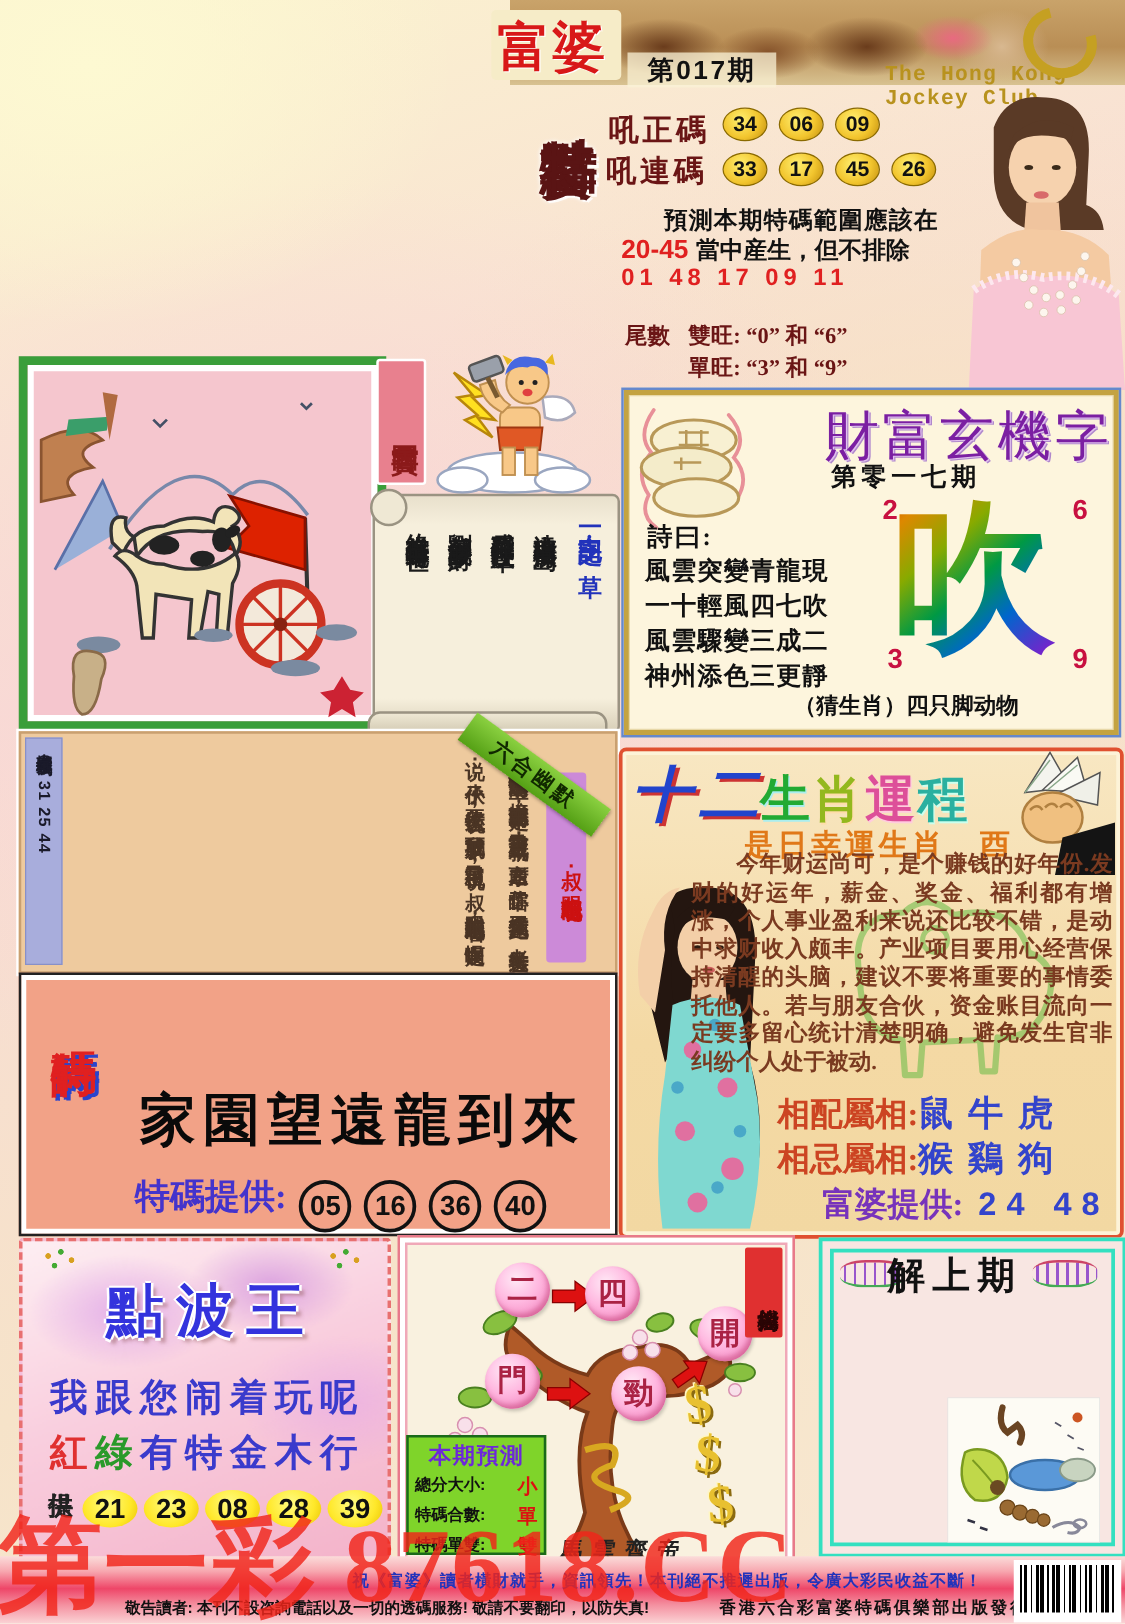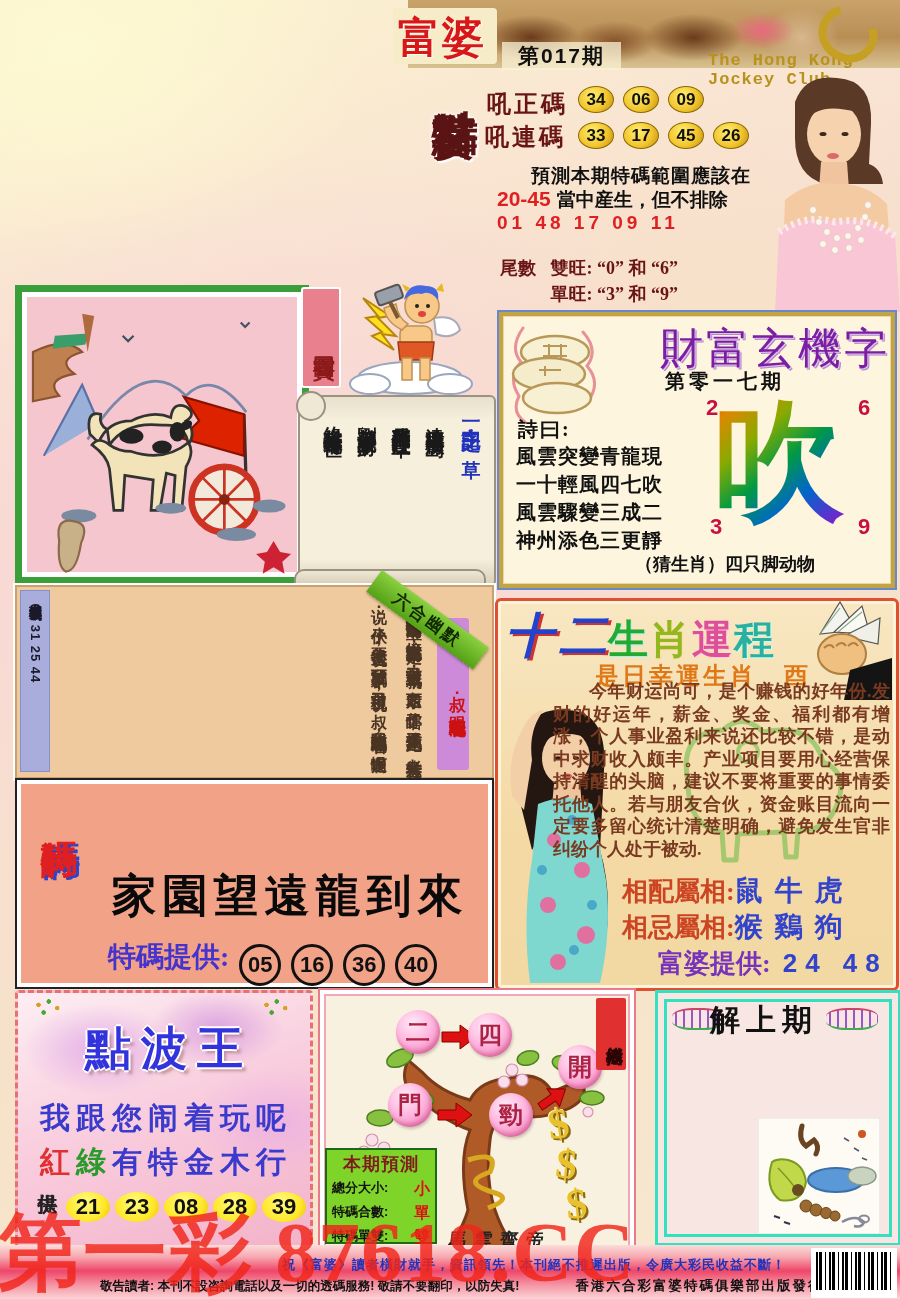--- a/index.html
+++ b/index.html
@@ -131,21 +131,21 @@
 
   
   .mt-box{left:318px;top:988px;width:314px;height:284px;background:#f9f1df;border:2px solid #e87a8a;box-shadow:inset 0 0 0 4px #fff,inset 0 0 0 6px #f0a8b8;}
   .mt-label{left:596px;top:998px;width:30px;height:72px;background:#e03030;border-radius:2px;
     writing-mode:vertical-rl;text-orientation:upright;font-size:17px;font-weight:bold;color:#2a0505;text-align:center;}
   .tree-svg{left:330px;top:1000px;width:300px;height:266px;}
   .ball{width:44px;height:44px;border-radius:50%;text-align:center;line-height:44px;font-size:24px;font-weight:bold;color:#aa2244;font-family:"Liberation Serif",serif;
     background:radial-gradient(circle at 38% 30%,#ffe9f6 0%,#ffb8e0 45%,#f07ab8 100%);box-shadow:1px 2px 3px #00000033,inset -2px -3px 4px #cc5588aa;}
   .dollar{font-size:42px;font-weight:bold;color:#e8c030;text-shadow:2px 2px 0 #8a6a10,-1px -1px 0 #fff6c0;font-family:"Liberation Serif",serif;}
   .fc-box{left:325px;top:1148px;width:108px;height:92px;background:#7fd42a;border:2px solid #1a6a1a;}
-  .fc-title{font-size:18px;font-weight:bold;color:#7f1d1d;text-align:center;margin-top:2px;letter-spacing:1px;font-family:"Liberation Serif",serif;}
+  .fc-title{font-size:18px;font-weight:bold;color:#6d28d9;text-align:center;margin-top:2px;letter-spacing:1px;font-family:"Liberation Serif",serif;}
   .fc-row{display:flex;justify-content:space-between;padding:0 5px;margin-top:3px;}
   .fc-row .l{font-size:13px;font-weight:bold;color:#111;}
   .fc-row .v{font-size:16px;font-weight:bold;color:#dd1111;}
   .signature{left:448px;top:1228px;font-size:18px;font-weight:bold;color:#222;font-family:"Liberation Serif",serif;letter-spacing:8px;transform:skewX(-8deg);}
 
   
   .li-box{left:655px;top:990px;width:240px;height:250px;background:#f8e6e2;border:3px solid #33e0c0;outline:3px solid #33e0c0;outline-offset:-12px;}
   .li-title{left:710px;top:1000px;font-size:30px;font-weight:bold;color:#111;font-family:"Liberation Serif",serif;letter-spacing:6px;}
   .li-wave{width:52px;height:18px;background:
       repeating-linear-gradient(90deg,transparent 0 3px,#9955cc 3px 5px,transparent 5px 8px);

